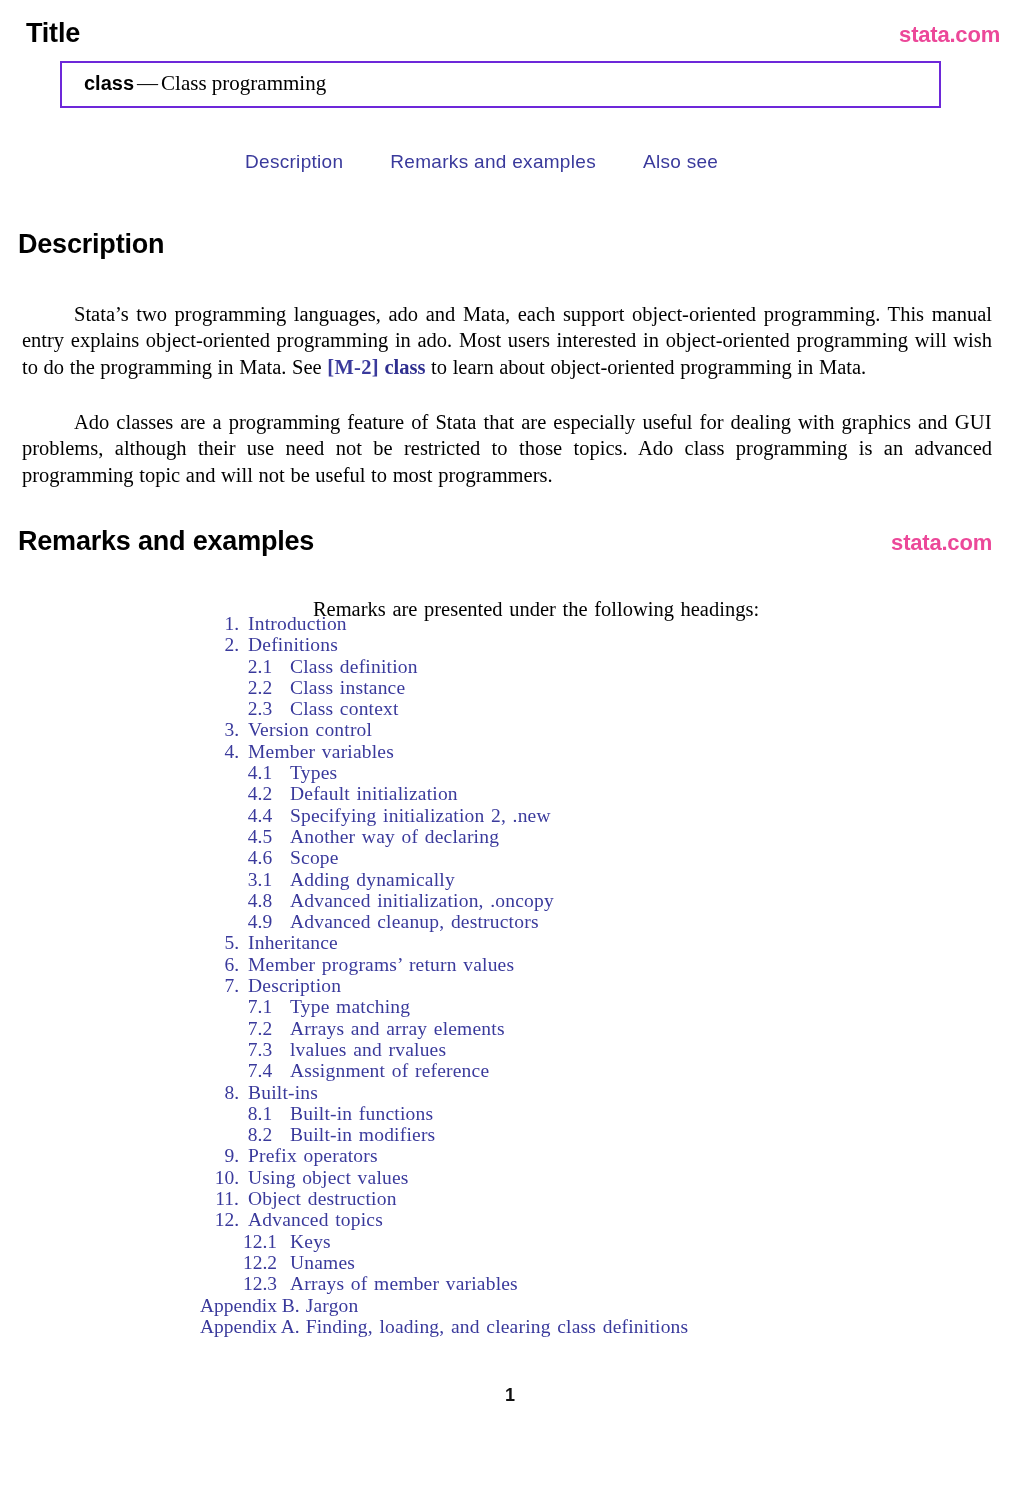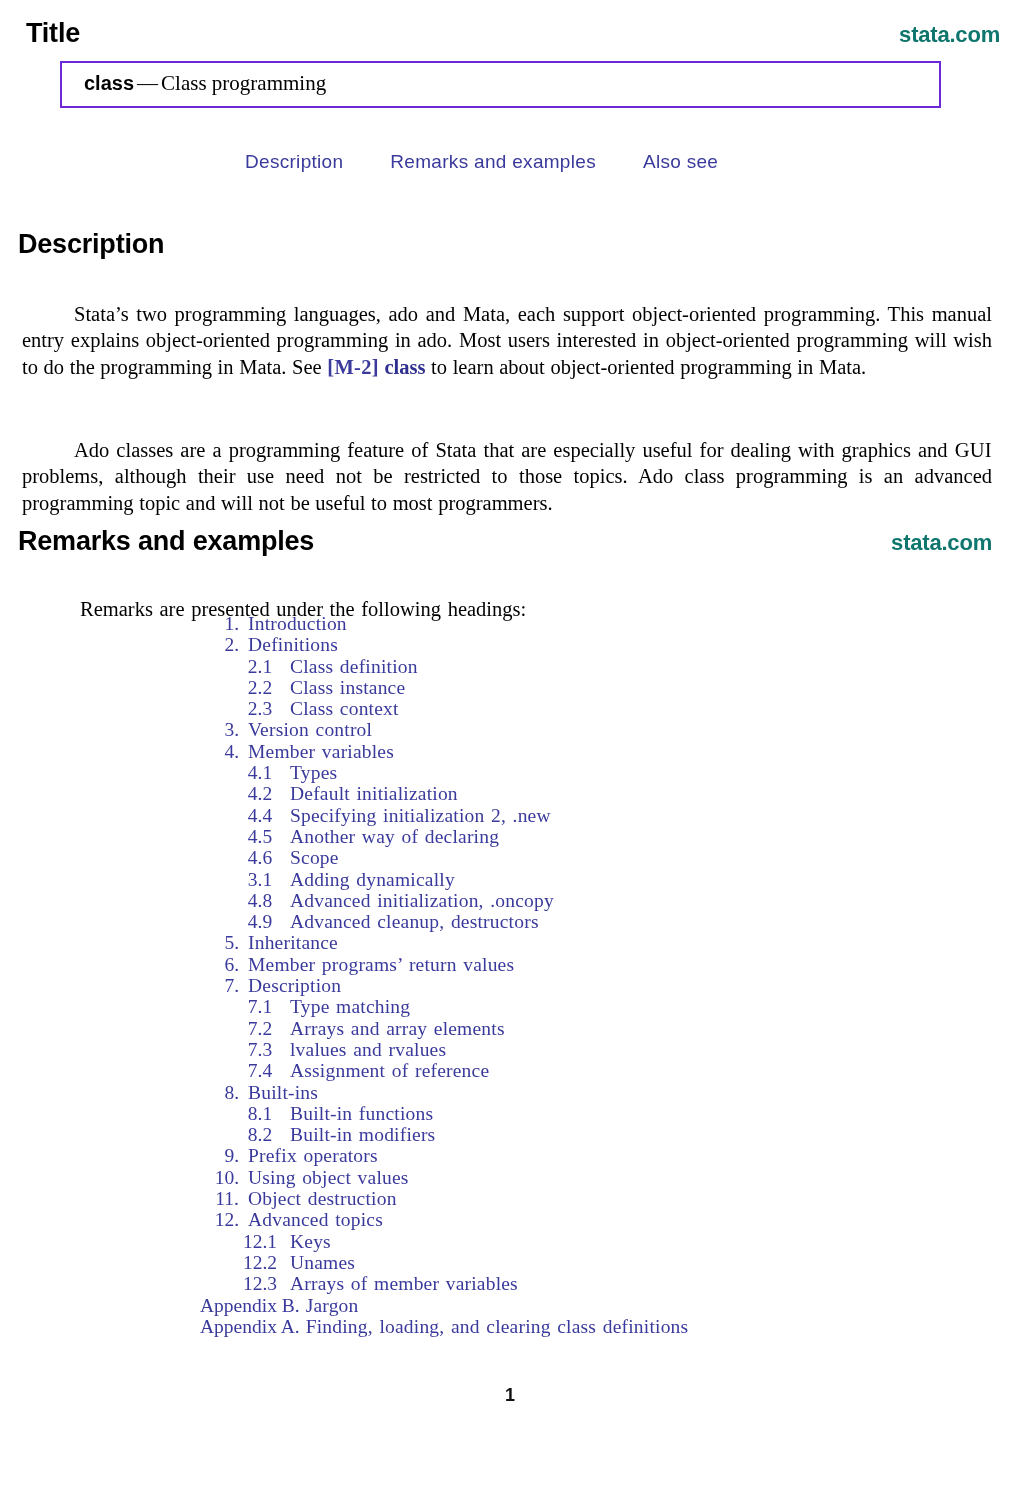--- a/index.html
+++ b/index.html
@@ -41,21 +41,21 @@
     line-height: 30px;
     letter-spacing: -0.2px;
     color: #000000;
   }
   .stata-link {
     font-family: "Liberation Sans", "DejaVu Sans", sans-serif;
     font-weight: bold;
     font-size: 22px;
     line-height: 26px;
     letter-spacing: -0.2px;
-    color: #0f766e;
+    color: #ec4899;
     text-decoration: none;
   }
 
   
   .title-box {
     position: absolute;
     left: 60px;
     top: 61px;
     width: 881px;
     height: 47px;
@@ -139,30 +139,30 @@
     word-spacing: 0.5px;
   }
   #para1 {
     left: 22px;
     top: 280px;
     width: 970px;
     text-indent: 52px;
   }
   #para2 {
     left: 22px;
-    top: 416px;
+    top: 388px;
     width: 970px;
     text-indent: 52px;
   }
   #remarks-intro {
     left: 22px;
     top: 575px;
     width: 970px;
     text-indent: 58px;
-    text-align: left;
+    text-align: center;
     word-spacing: 1.5px;
   }
 
   .sc {
     font-variant: small-caps;
     letter-spacing: 0.3px;
   }
   .ref-link {
     color: #3a3a9c;
     text-decoration: none;

